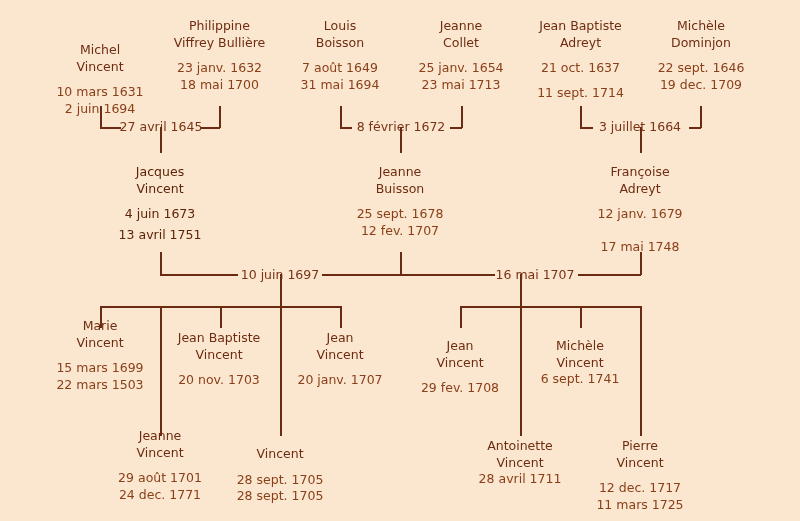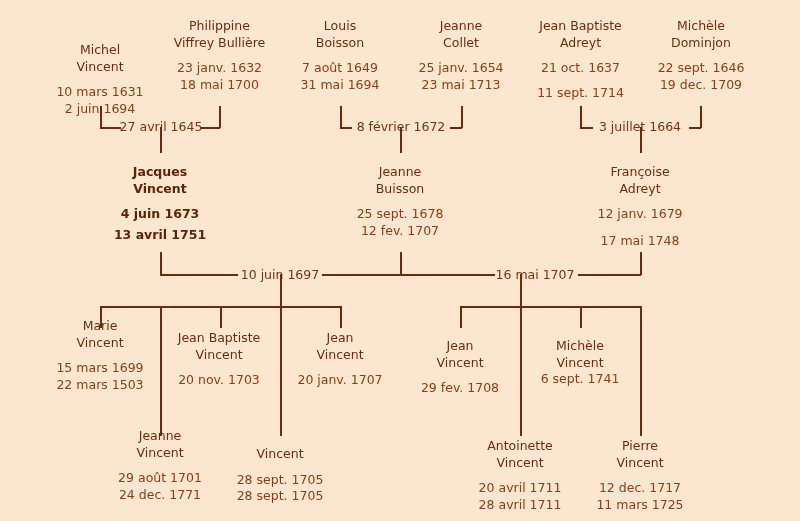--- a/index.html
+++ b/index.html
@@ -31,21 +31,21 @@
   }
   .person .nm {
     color: #6e2d10;
   }
   .person .dates {
     margin-top: 9px;
     color: #8a3f18;
   }
   .person.bold .nm,
   .person.bold .dates {
-    font-weight: bold;
+    font-weight: normal;
     color: #5d2409;
   }
   .marriage {
     position: absolute;
     text-align: center;
     font-size: 12.5px;
     color: #7a3314;
     white-space: nowrap;
   }
   .ln {
@@ -134,21 +134,21 @@
     <div class="nm">Jeanne</div>
     <div class="nm">Buisson</div>
     <div class="dates">25 sept. 1678</div>
     <div class="dates" style="margin-top:0">12 fev. 1707</div>
   </div>
 
   <div class="person" style="left:575px; top:164px; width:130px;">
     <div class="nm">Françoise</div>
     <div class="nm">Adreyt</div>
     <div class="dates">12 janv. 1679</div>
-    <div class="dates" style="margin-top:10px">17 mai 1748</div>
+    <div class="dates" style="margin-top:16px">17 mai 1748</div>
   </div>
 
   <div class="ln v" style="left:160px; top:252px; height:23px;"></div>
   <div class="ln v" style="left:400px; top:252px; height:23px;"></div>
   <div class="ln h" style="left:160px; top:274px; width:78px;"></div>
   <div class="ln h" style="left:322px; top:274px; width:79px;"></div>
   <div class="marriage" style="left:229px; top:267px; width:102px;">10 juin 1697</div>
 
   <div class="ln v" style="left:640px; top:252px; height:23px;"></div>
   <div class="ln h" style="left:400px; top:274px; width:95px;"></div>
@@ -213,21 +213,20 @@
 
   <div class="person" style="left:220px; top:446px; width:120px;">
     <div class="nm">Vincent</div>
     <div class="dates">28 sept. 1705</div>
     <div class="dates" style="margin-top:0">28 sept. 1705</div>
   </div>
 
   <div class="person" style="left:460px; top:438px; width:120px;">
     <div class="nm">Antoinette</div>
     <div class="nm">Vincent</div>
-    <div class="dates">20 avril 1711</div>
     <div class="dates" style="margin-top:0">28 avril 1711</div>
   </div>
 
   <div class="person" style="left:580px; top:438px; width:120px;">
     <div class="nm">Pierre</div>
     <div class="nm">Vincent</div>
     <div class="dates">12 dec. 1717</div>
     <div class="dates" style="margin-top:0">11 mars 1725</div>
   </div>
 

